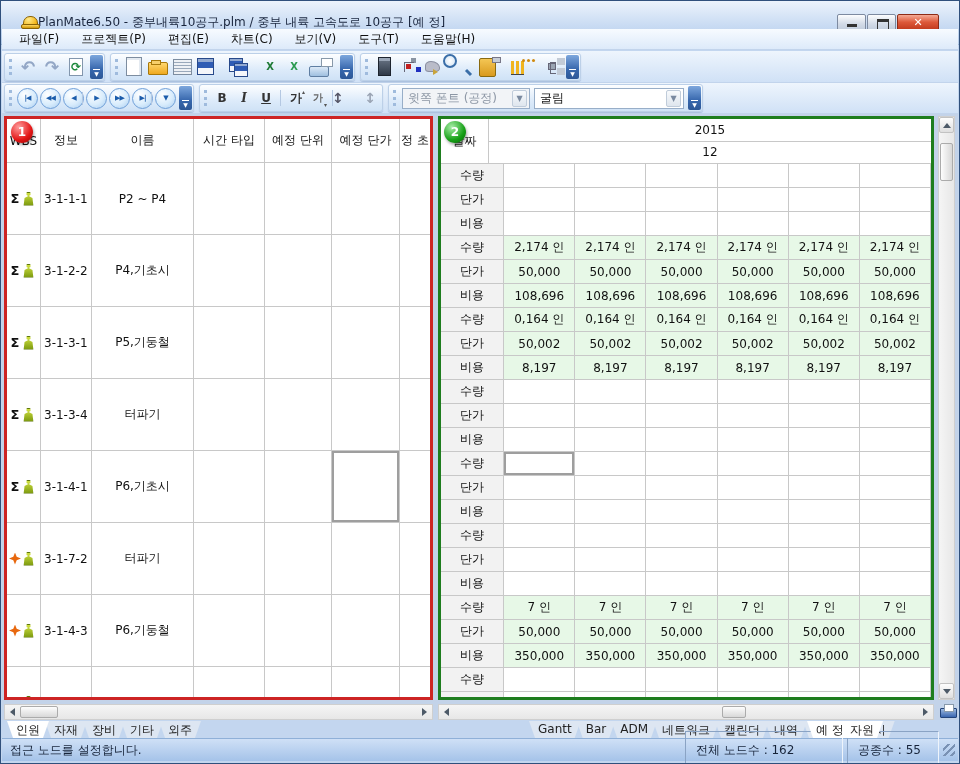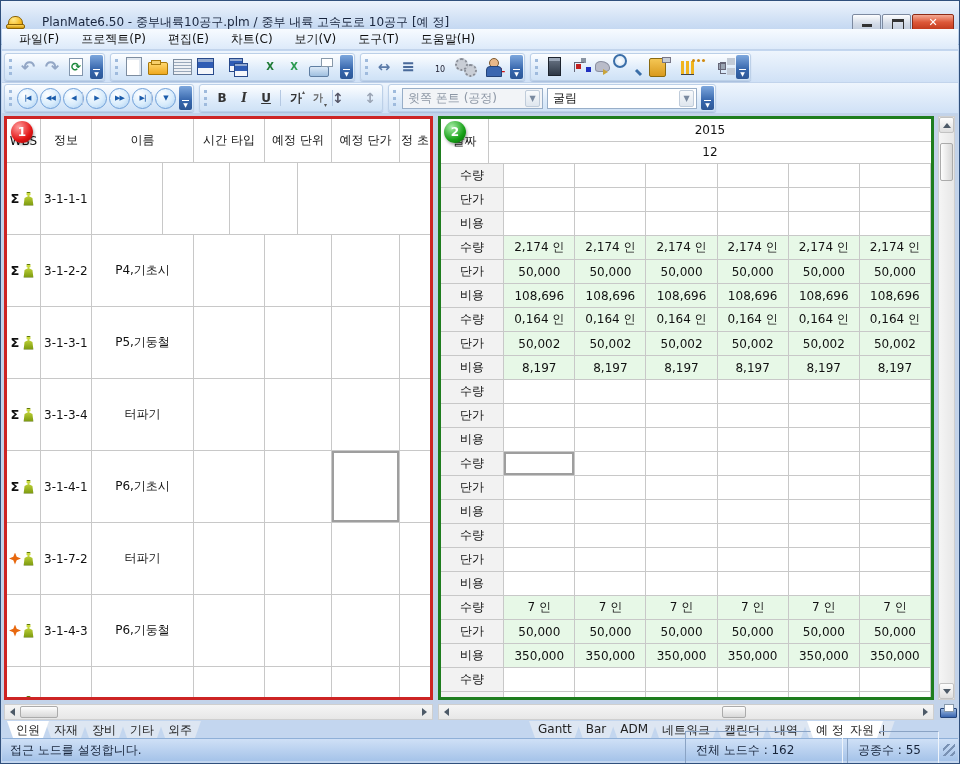--- a/index.html
+++ b/index.html
@@ -1,19 +1,19 @@
 <!DOCTYPE html>
 <html><head>
 <meta charset="utf-8">
 <style>
 *{margin:0;padding:0;box-sizing:border-box}
 body{width:960px;height:764px;font-family:"DejaVu Sans","Liberation Sans",sans-serif;font-size:12px;color:#111;background:#8aa5c8}
 .window{position:relative;width:960px;height:764px;background:#c3d6ef;border:1px solid #30507c;overflow:hidden}
 
-.titlebar{position:absolute;top:0;left:0;right:0;height:44px;background:linear-gradient(#ecf3fc,#cadcf3 55%,#b3cbea);display:flex;align-items:center;padding:0 5px;gap:19px;border-bottom:1px solid #9cb6d6}
+.titlebar{position:absolute;top:0;left:0;right:0;height:44px;background:linear-gradient(#ecf3fc,#cadcf3 55%,#b3cbea);display:flex;align-items:center;padding:0 20px;gap:0;border-bottom:1px solid #9cb6d6}
 .helmet{width:17px;height:13px;position:relative}
 .helmet::before{content:"";position:absolute;left:2px;top:0;width:13px;height:10px;border-radius:7px 7px 2px 2px;background:radial-gradient(circle at 35% 25%,#ffe98a,#f5b71a 70%,#c88a06);border:1px solid #8a6205}
 .helmet::after{content:"";position:absolute;left:0;bottom:0;width:17px;height:3px;border-radius:2px;background:linear-gradient(#ffd75e,#cf9608);border:1px solid #8a6205}
 .apptitle{flex:1;color:#18243c;white-space:nowrap;overflow:hidden}
 .winbtns{display:flex;gap:1px}
 .wbtn{width:29px;height:18px;border:1px solid #7d8aa0;border-radius:2px;background:linear-gradient(#fcfdfe,#d3dbe7 55%,#bfcbdc);position:relative}
 .wbtn.min::before{content:"";position:absolute;left:9px;bottom:4px;width:10px;height:3px;background:#333}
 .wbtn.max::before{content:"";position:absolute;left:9px;top:4px;width:10px;height:9px;border:1px solid #333;border-top:3px solid #333}
 .wbtn.close{width:42px;background:linear-gradient(#f5ab96,#dd5839 45%,#bc3418);border-color:#8d2b16}
 .wbtn.close::before{content:"✕";position:absolute;left:0;right:0;top:1px;text-align:center;color:#fff;font-weight:bold;font-size:11px}
@@ -195,33 +195,20 @@
           <span class="tbtn ic-xl2">X</span>
           <span class="tbtn ic-print sepl"></span>
         </span>
       <span class="ovf">
           <i></i>
         </span>
     </div>
     <div class="tbgroup">
       <span class="grip"></span>
       <span class="icons">
-          <span class="tbtn ic-link"></span>
-          <span class="tbtn ic-outline"></span>
-          <span class="tbtn ic-cal sepl">10</span>
-          <span class="tbtn ic-gears sepl"></span>
-          <span class="tbtn ic-addres">+</span>
-        </span>
-      <span class="ovf">
-          <i></i>
-        </span>
-    </div>
-    <div class="tbgroup">
-      <span class="grip"></span>
-      <span class="icons">
           <span class="tbtn ic-server"></span>
           <span class="tbtn ic-net"></span>
           <span class="tbtn ic-bird"></span>
           <span class="tbtn ic-search sepl"></span>
           <span class="tbtn ic-clip sepl"></span>
           <span class="tbtn ic-bars sepl"></span>
           <span class="tbtn ic-hier"></span>
         </span>
       <span class="ovf">
           <i></i>
@@ -250,21 +237,21 @@
       <span class="fbtn">B</span>
       <span class="fbtn it">I</span>
       <span class="fbtn un">U</span>
       <span class="fbtn kup sepl tbtn">가</span>
       <span class="fbtn kdn tbtn">가</span>
       <span class="fbtn rh sepl tbtn"></span>
       <span class="fbtn rh r2 tbtn"></span>
     </div>
     <div class="tbgroup">
       <span class="grip"></span>
-      <span class="dd dis" style="width:141px">
+      <span class="dd dis" style="width:128px">
           <span>윗쪽 폰트 (공정)</span>
           <span class="arr">▼</span>
         </span>
       <span class="dd" style="width:150px">
           <span>굴림</span>
           <span class="arr">▼</span>
         </span>
       <span class="ovf">
           <i></i>
         </span>
@@ -285,20 +272,21 @@
       <span class="lh w6">정 초</span>
     </div>
     <div>
 
         <div class="lrow">
           <span class="lc w0 ics">
             <i class="tico sig">Σ</i>
             <i class="person"></i>
           </span>
           <span class="lc w1 code">3-1-1-1</span>
+          <span class="lc w2">P2 ~ P4</span>
           <span class="lc w3"></span>
           <span class="lc w4"></span>
           <span class="lc w5"></span>
           <span class="lc w6"></span>
         </div>
 
         <div class="lrow">
           <span class="lc w0 ics">
             <i class="tico sig">Σ</i>
             <i class="person"></i>

